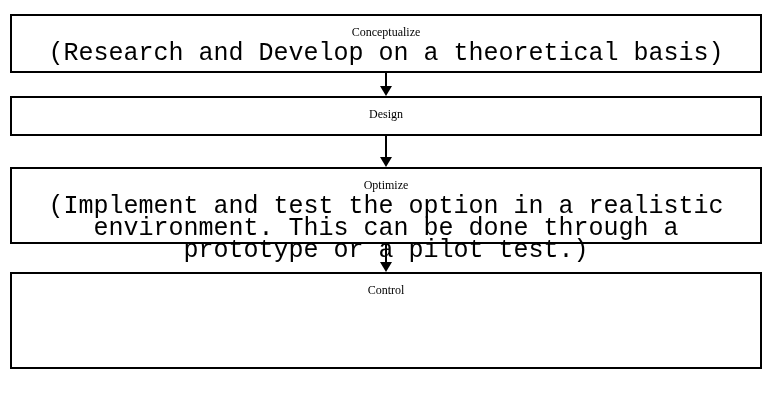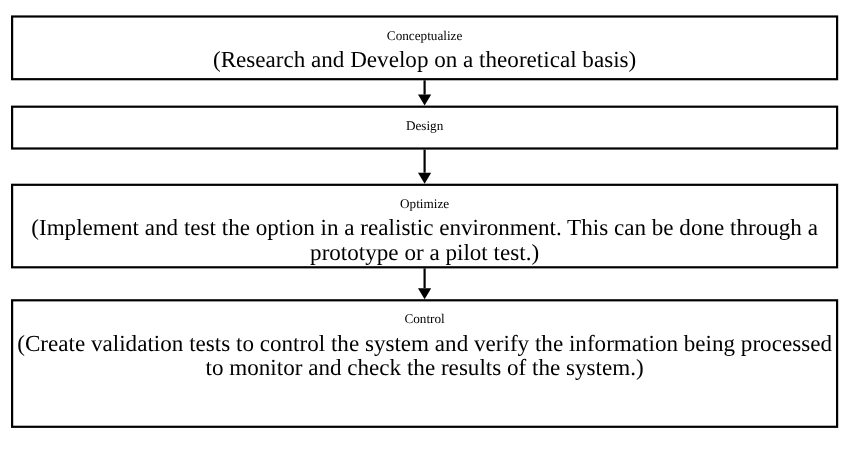--- a/index.html
+++ b/index.html
@@ -17,30 +17,31 @@
   .flow-box {
     width: 752px;
     border: 2px solid var(--color-border, #000000);
     background: var(--color-box-fill, #ffffff);
     text-align: center;
     padding-top: 5px;
   }
   .flow-box.h-2line { height: 59px; }
   .flow-box.h-2line-b { height: 40px; }
   .flow-box.h-3line { height: 77px; }
-  .flow-box.h-3line-b { height: 117px; }
+  .flow-box.h-3line-b { height: 97px; }
   .box-title {
     font-size: 12px;
     line-height: 22px;
     font-weight: normal;
   }
   .box-desc {
-    font-size: 21px;
+    font-size: 25px;
     line-height: 22px;
     white-space: pre-line;
+    font-family: Liberation Mono, monospace;
   }
   .flow-arrow {
     display: flex;
     flex-direction: column;
     align-items: center;
     width: 752px;
   }
   .flow-arrow.gap-1 { height: 23px; }
   .flow-arrow.gap-2 { height: 31px; }
   .flow-arrow.gap-3 { height: 28px; }
@@ -87,17 +88,15 @@
 prototype or a pilot test.)</div>
   </div>
 
   <div class="flow-arrow gap-3">
     <div class="arrow-line"></div>
     <div class="arrow-head"></div>
   </div>
 
   <div class="flow-box h-3line-b">
     <div class="box-title">Control</div>
-    <div class="box-desc">(Create validation tests to control the system and verify the information being processed
-to monitor and check the results of the system.)</div>
   </div>
 
 </div>
 
 </body></html>

